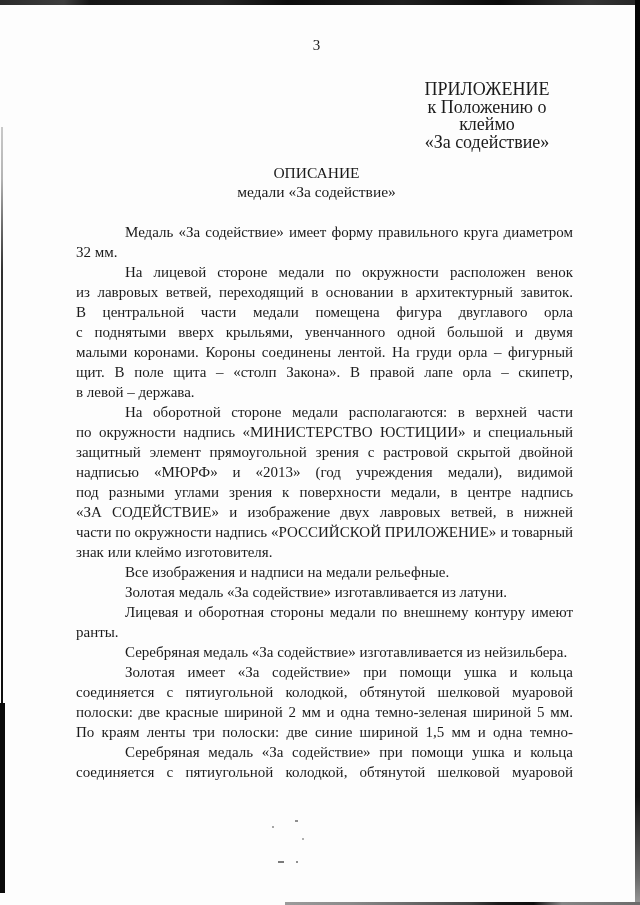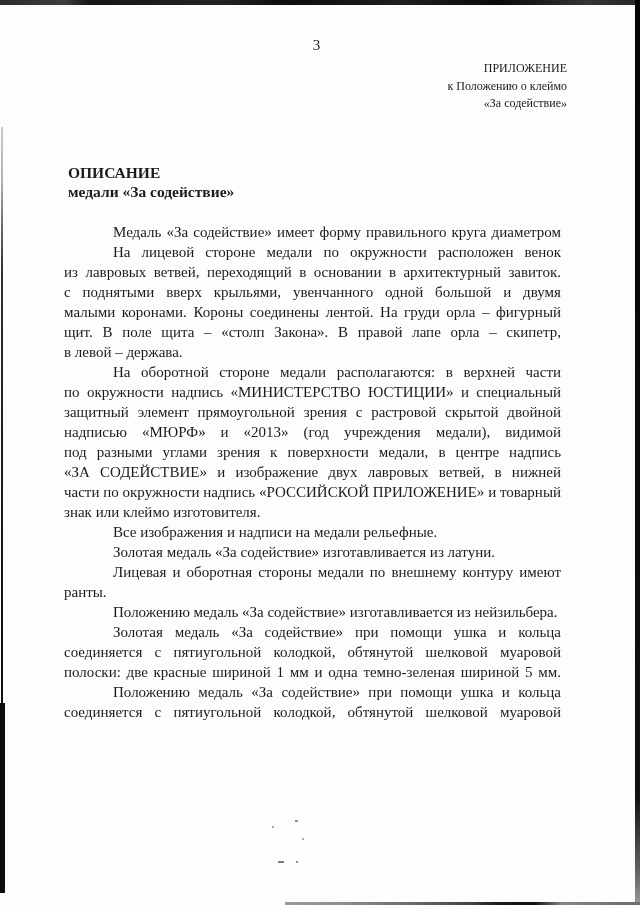--- a/index.html
+++ b/index.html
@@ -15,34 +15,34 @@
 
   
   .pageno {
     position: absolute;
     left: 68px; top: 35px; width: 497px;
     text-align: center;
     font-size: 15px; line-height: 20px;
   }
   .annex {
     position: absolute;
-    top: 60px; right: 73px; width: 160px;
-    text-align: right;
-    font-size: 12px; line-height: 17.5px;
+    top: 81px; right: 73px; width: 160px;
+    text-align: center;
+    font-size: 18px; line-height: 17.5px;
   }
   .doc-title {
     position: absolute;
     left: 68px; top: 164px; width: 497px;
-    text-align: left;
-    font-weight: bold;
+    text-align: center;
+    font-weight: normal;
     font-size: 15.5px; line-height: 18.5px;
   }
   .body-text {
     position: absolute;
-    left: 64px; top: 222px; width: 497px;
+    left: 76px; top: 222px; width: 497px;
     font-size: 15px;
   }
   .para { margin: 0; }
   .line {
     height: 20px;
     line-height: 20px;
     overflow: hidden;
     white-space: normal;
   }
   .line.just { text-align: justify; text-align-last: justify; }
@@ -107,24 +107,26 @@
   </div>
 
   <div class="doc-title">
     <div>ОПИСАНИЕ</div>
     <div>медали «За содействие»</div>
   </div>
 
   <div class="body-text">
       <div class="para">
         <div class="line indent just">Медаль «За содействие» имеет форму правильного круга диаметром</div>
+        <div class="line">32 мм.</div>
       </div>
       <div class="para">
         <div class="line indent just">На лицевой стороне медали по окружности расположен венок</div>
         <div class="line just">из лавровых ветвей, переходящий в основании в архитектурный завиток.</div>
+        <div class="line just">В центральной части медали помещена фигура двуглавого орла</div>
         <div class="line just">с поднятыми вверх крыльями, увенчанного одной большой и двумя</div>
         <div class="line just">малыми коронами. Короны соединены лентой. На груди орла – фигурный</div>
         <div class="line just">щит. В поле щита – «столп Закона». В правой лапе орла – скипетр,</div>
         <div class="line">в левой – держава.</div>
       </div>
       <div class="para">
         <div class="line indent just">На оборотной стороне медали располагаются: в верхней части</div>
         <div class="line just">по окружности надпись «МИНИСТЕРСТВО ЮСТИЦИИ» и специальный</div>
         <div class="line just">защитный элемент прямоугольной зрения с растровой скрытой двойной</div>
         <div class="line just">надписью «МЮРФ» и «2013» (год учреждения медали), видимой</div>
@@ -137,26 +139,27 @@
         <div class="line indent">Все изображения и надписи на медали рельефные.</div>
       </div>
       <div class="para">
         <div class="line indent">Золотая медаль «За содействие» изготавливается из латуни.</div>
       </div>
       <div class="para">
         <div class="line indent just">Лицевая и оборотная стороны медали по внешнему контуру имеют</div>
         <div class="line">ранты.</div>
       </div>
       <div class="para">
-        <div class="line indent">Положению медаль «За содействие» изготавливается из нейзильбера.</div>
+        <div class="line indent">Серебряная медаль «За содействие» изготавливается из нейзильбера.</div>
       </div>
       <div class="para">
-        <div class="line indent just">Золотая медаль «За содействие» при помощи ушка и кольца</div>
+        <div class="line indent just">Золотая имеет «За содействие» при помощи ушка и кольца</div>
         <div class="line just">соединяется с пятиугольной колодкой, обтянутой шелковой муаровой</div>
-        <div class="line just">полоски: две красные шириной 1 мм и одна темно-зеленая шириной 5 мм.</div>
+        <div class="line just">полоски: две красные шириной 2 мм и одна темно-зеленая шириной 5 мм.</div>
+        <div class="line just">По краям ленты три полоски: две синие шириной 1,5 мм и одна темно-</div>
       </div>
       <div class="para">
-        <div class="line indent just">Положению медаль «За содействие» при помощи ушка и кольца</div>
+        <div class="line indent just">Серебряная медаль «За содействие» при помощи ушка и кольца</div>
         <div class="line just">соединяется с пятиугольной колодкой, обтянутой шелковой муаровой</div>
       </div>
     </div>
 
 </div>
 
 </body></html>

